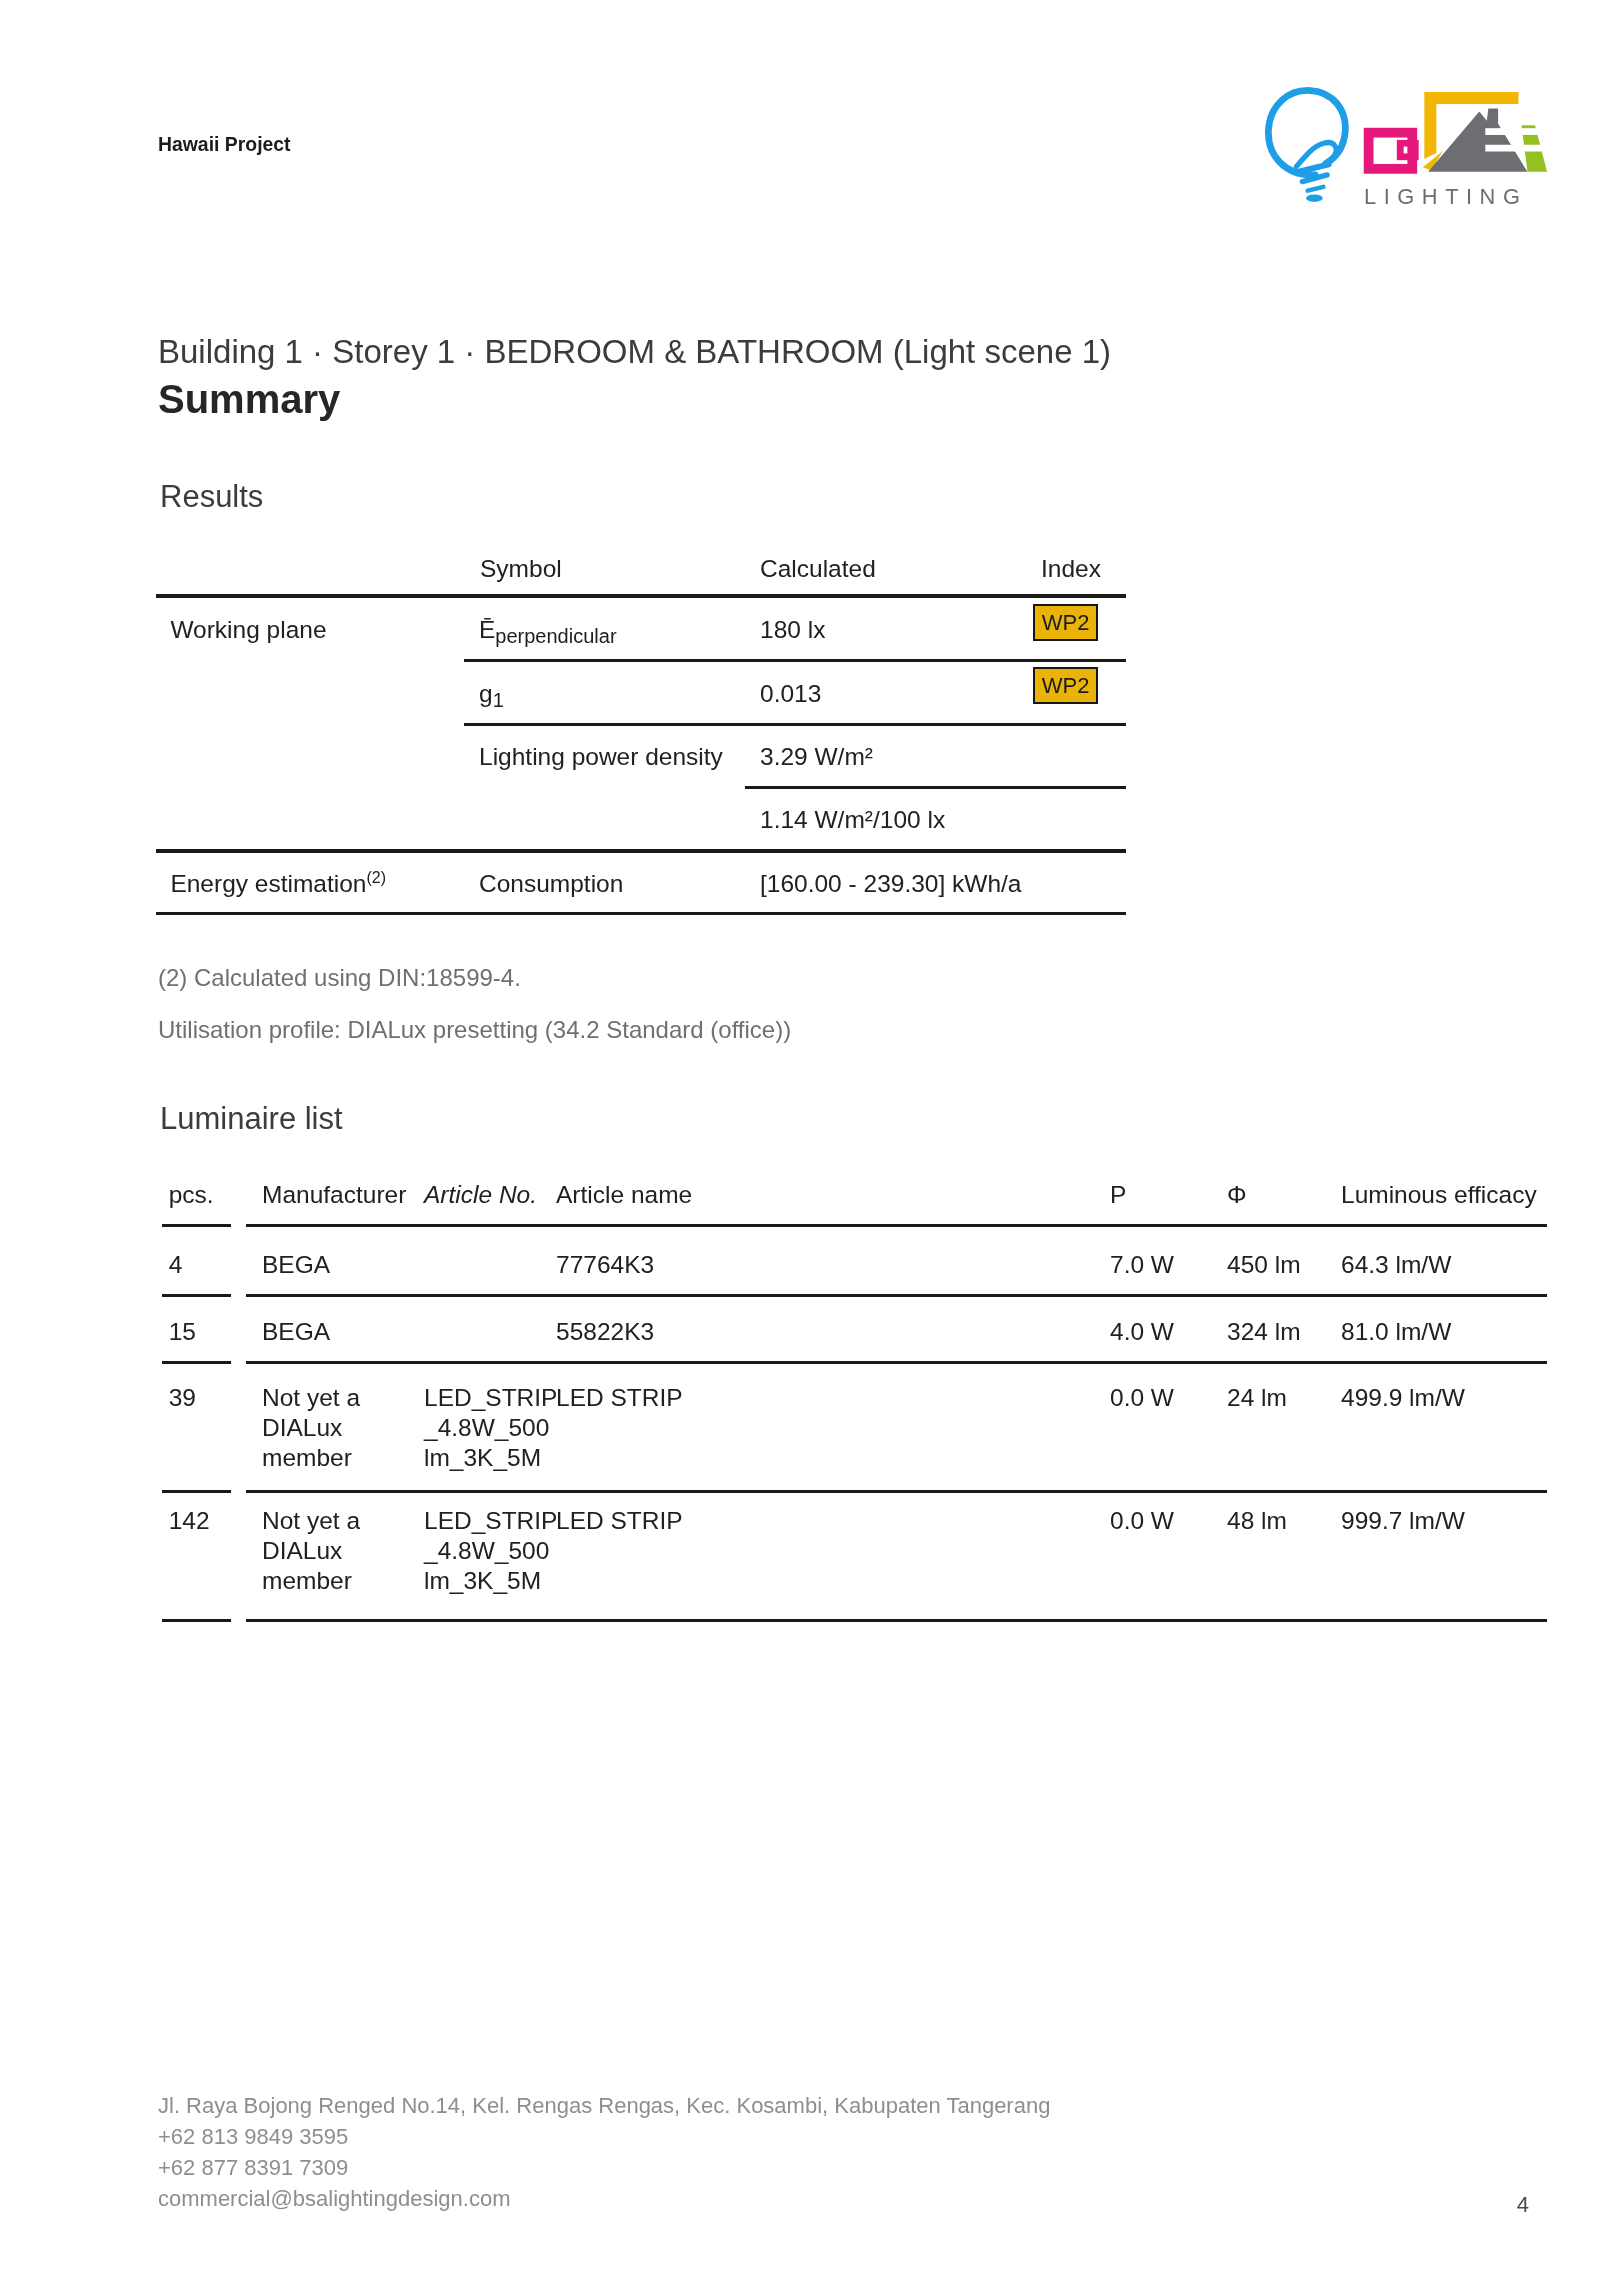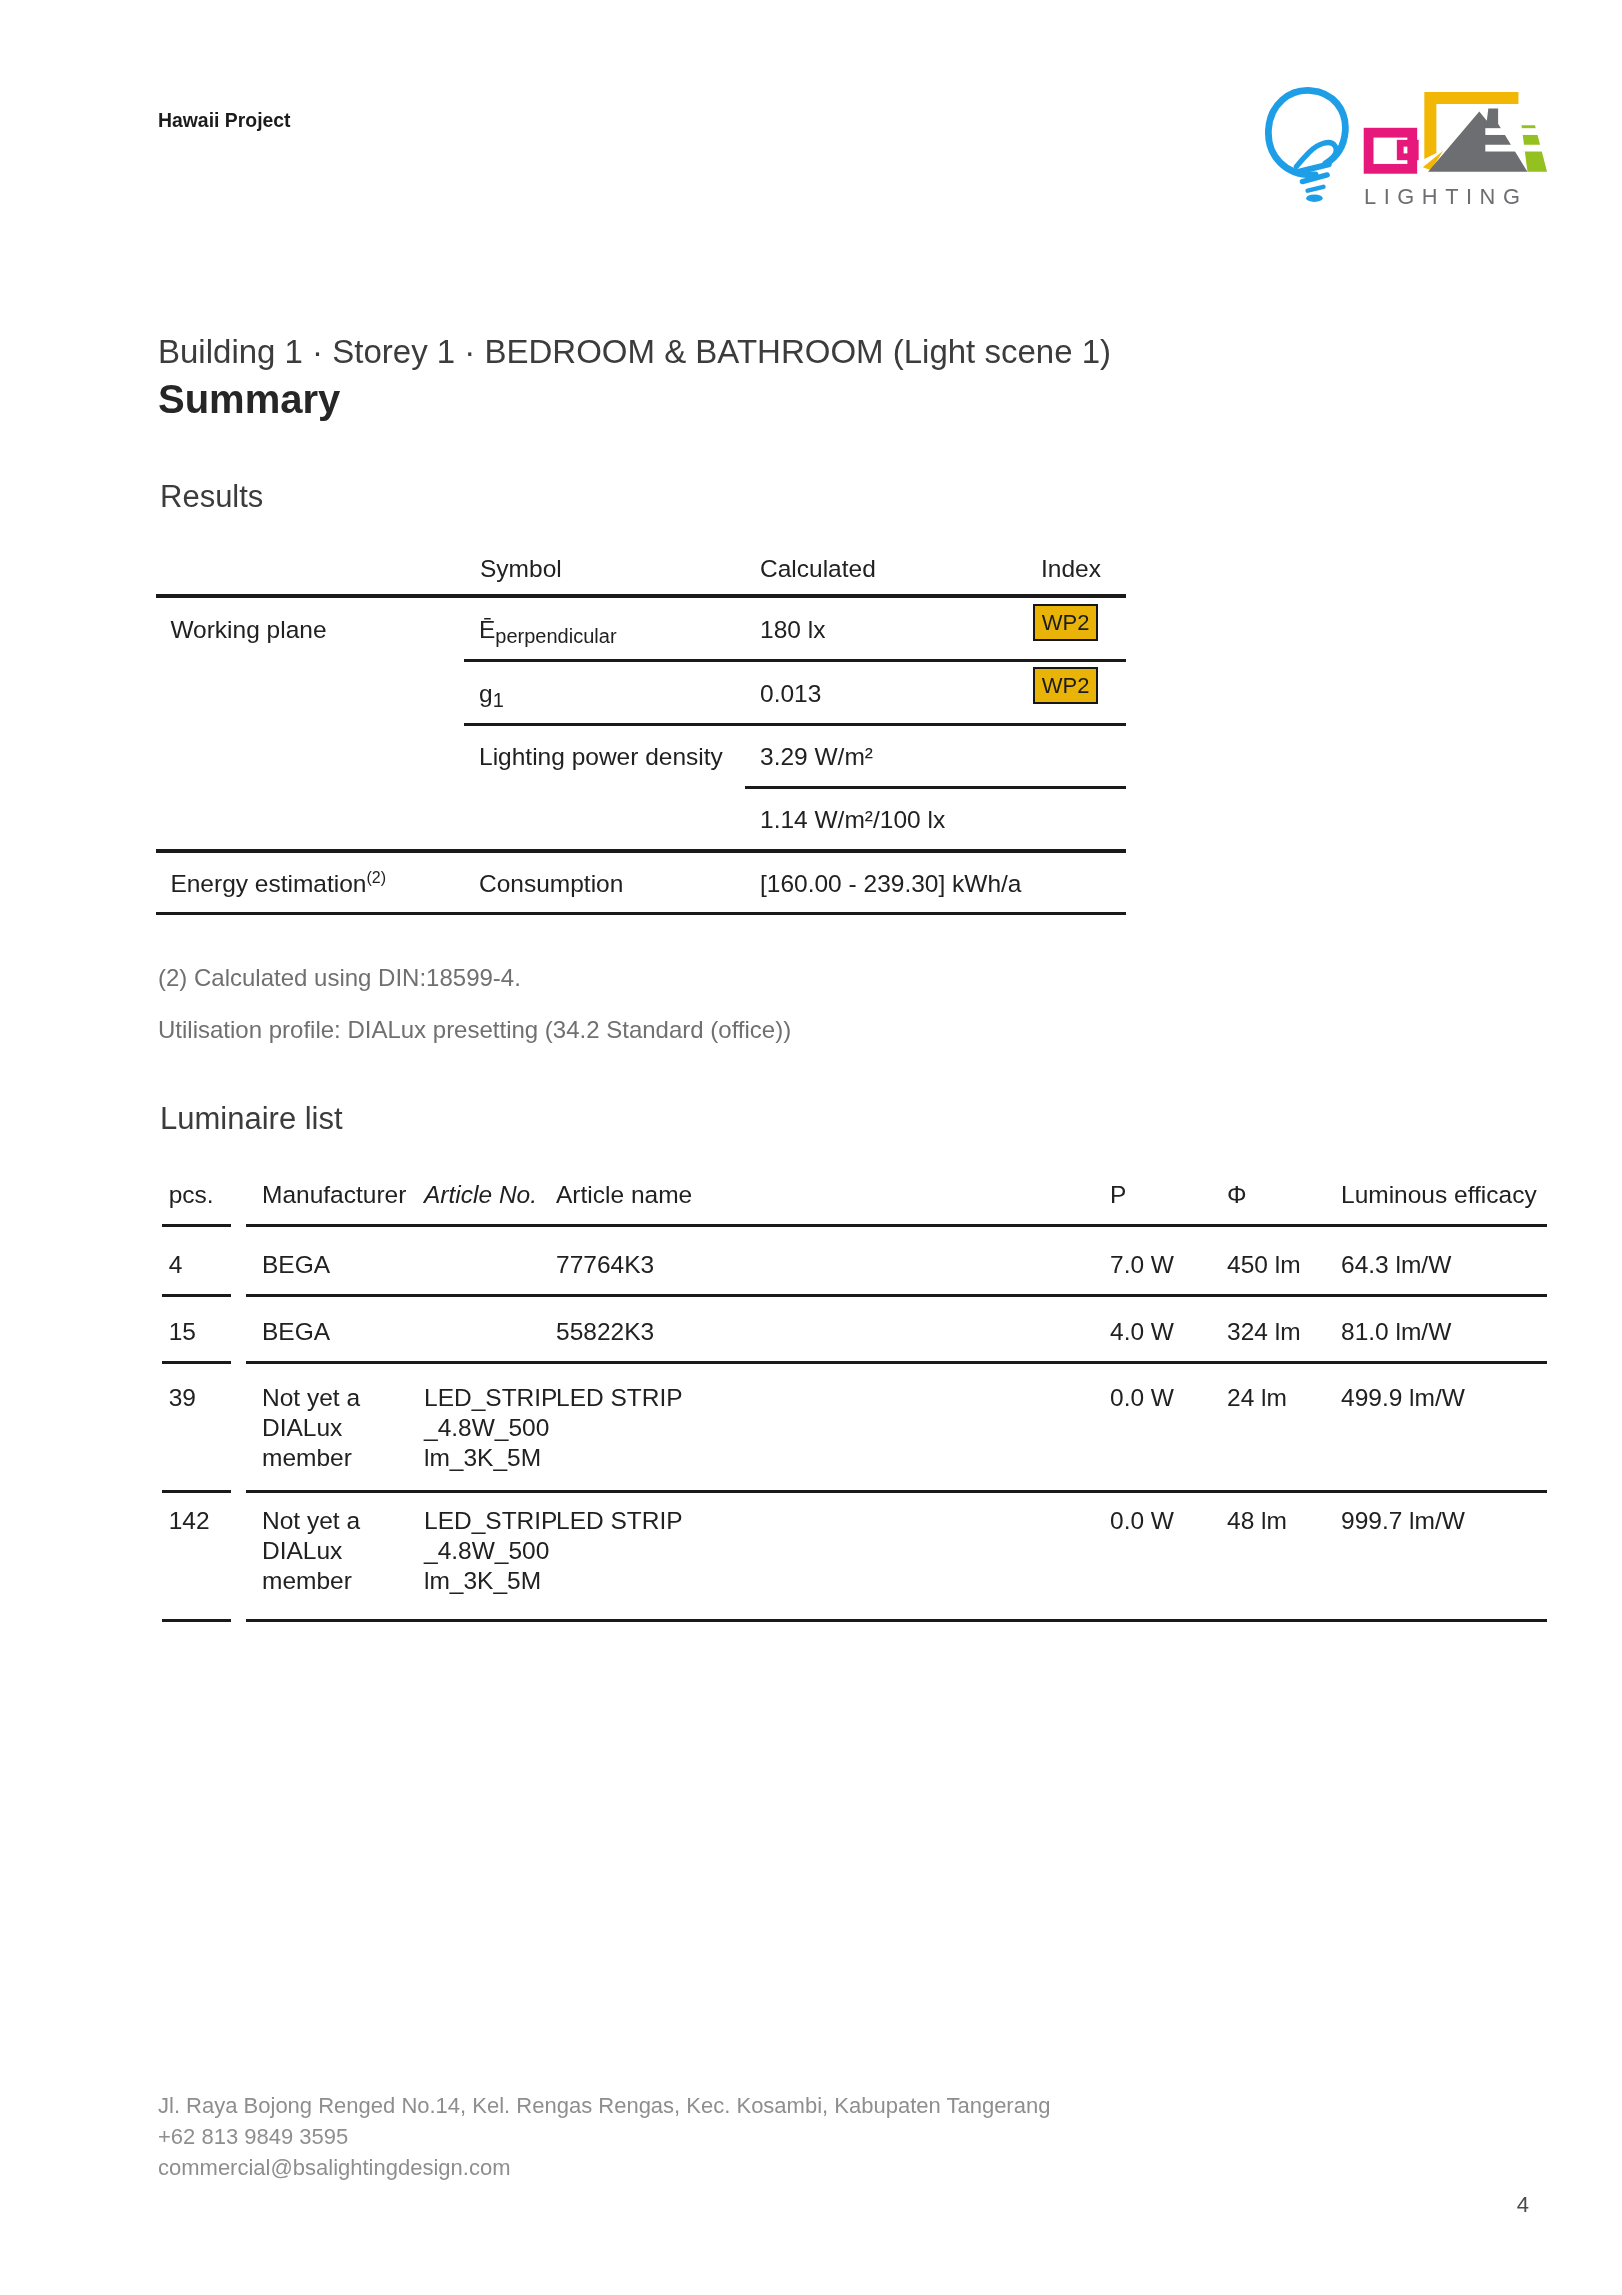--- a/index.html
+++ b/index.html
@@ -11,21 +11,21 @@
   .abs{position:absolute;}
   .cell{position:absolute;font-size:24.5px;line-height:30px;color:#212121;white-space:nowrap;}
   .pre{white-space:pre-line;}
   .hline{position:absolute;background:#1a1a1a;}
   .sub{font-size:20px;vertical-align:-5px;letter-spacing:0;}
   .sup{font-size:16px;position:relative;top:-9.3px;}
   .wpbox{
     position:absolute;border:2.5px solid #161616;color:#1c1c1c;
     font-size:22px;line-height:22px;padding:6px 6.8px 5px 6.8px;background:#eab308;
   }
-  .project-name{font-size:19.4px;font-weight:bold;color:#1c1c1c;}
+  .project-name{font-size:19.4px;font-weight:bold;color:#1c1c1c;margin-top:24px;}
   .doc-title{font-size:33px;color:#3c3c3c;}
   .doc-heading{font-size:40px;font-weight:bold;color:#262626;}
   .section-heading{font-size:31px;color:#3c3c3c;}
   .footnote{font-size:24px;color:#707070;}
   .footer-line{font-size:22px;color:#8e8e8e;line-height:31px;}
   .page-num{font-size:22px;color:#4a4a4a;}
 </style>
 </head>
 <body>
 
@@ -165,17 +165,18 @@
   <span class="cell" style="left:954px;top:340px;">0.0 W</span>
   <span class="cell" style="left:1071px;top:340px;">48 lm</span>
   <span class="cell" style="left:1185px;top:340px;">999.7 lm/W</span>
   <div class="hline" style="left:6px;top:453px;width:69px;height:3.4px;"></div>
   <div class="hline" style="left:90px;top:453px;width:1301px;height:3.4px;"></div>
 </div>
 
 <div class="abs" style="left:158px;top:2090px;">
   <div class="footer-line">Jl. Raya Bojong Renged No.14, Kel. Rengas Rengas, Kec. Kosambi, Kabupaten Tangerang</div>
   <div class="footer-line">+62 813 9849 3595</div>
+  <div class="footer-line">+62 877 8391 7309</div>
   <div class="footer-line">commercial@bsalightingdesign.com</div>
 </div>
 
 <div class="abs page-num" style="left:1487px;top:2192px;width:42px;text-align:right;">4</div>
 
 
 </body></html>

